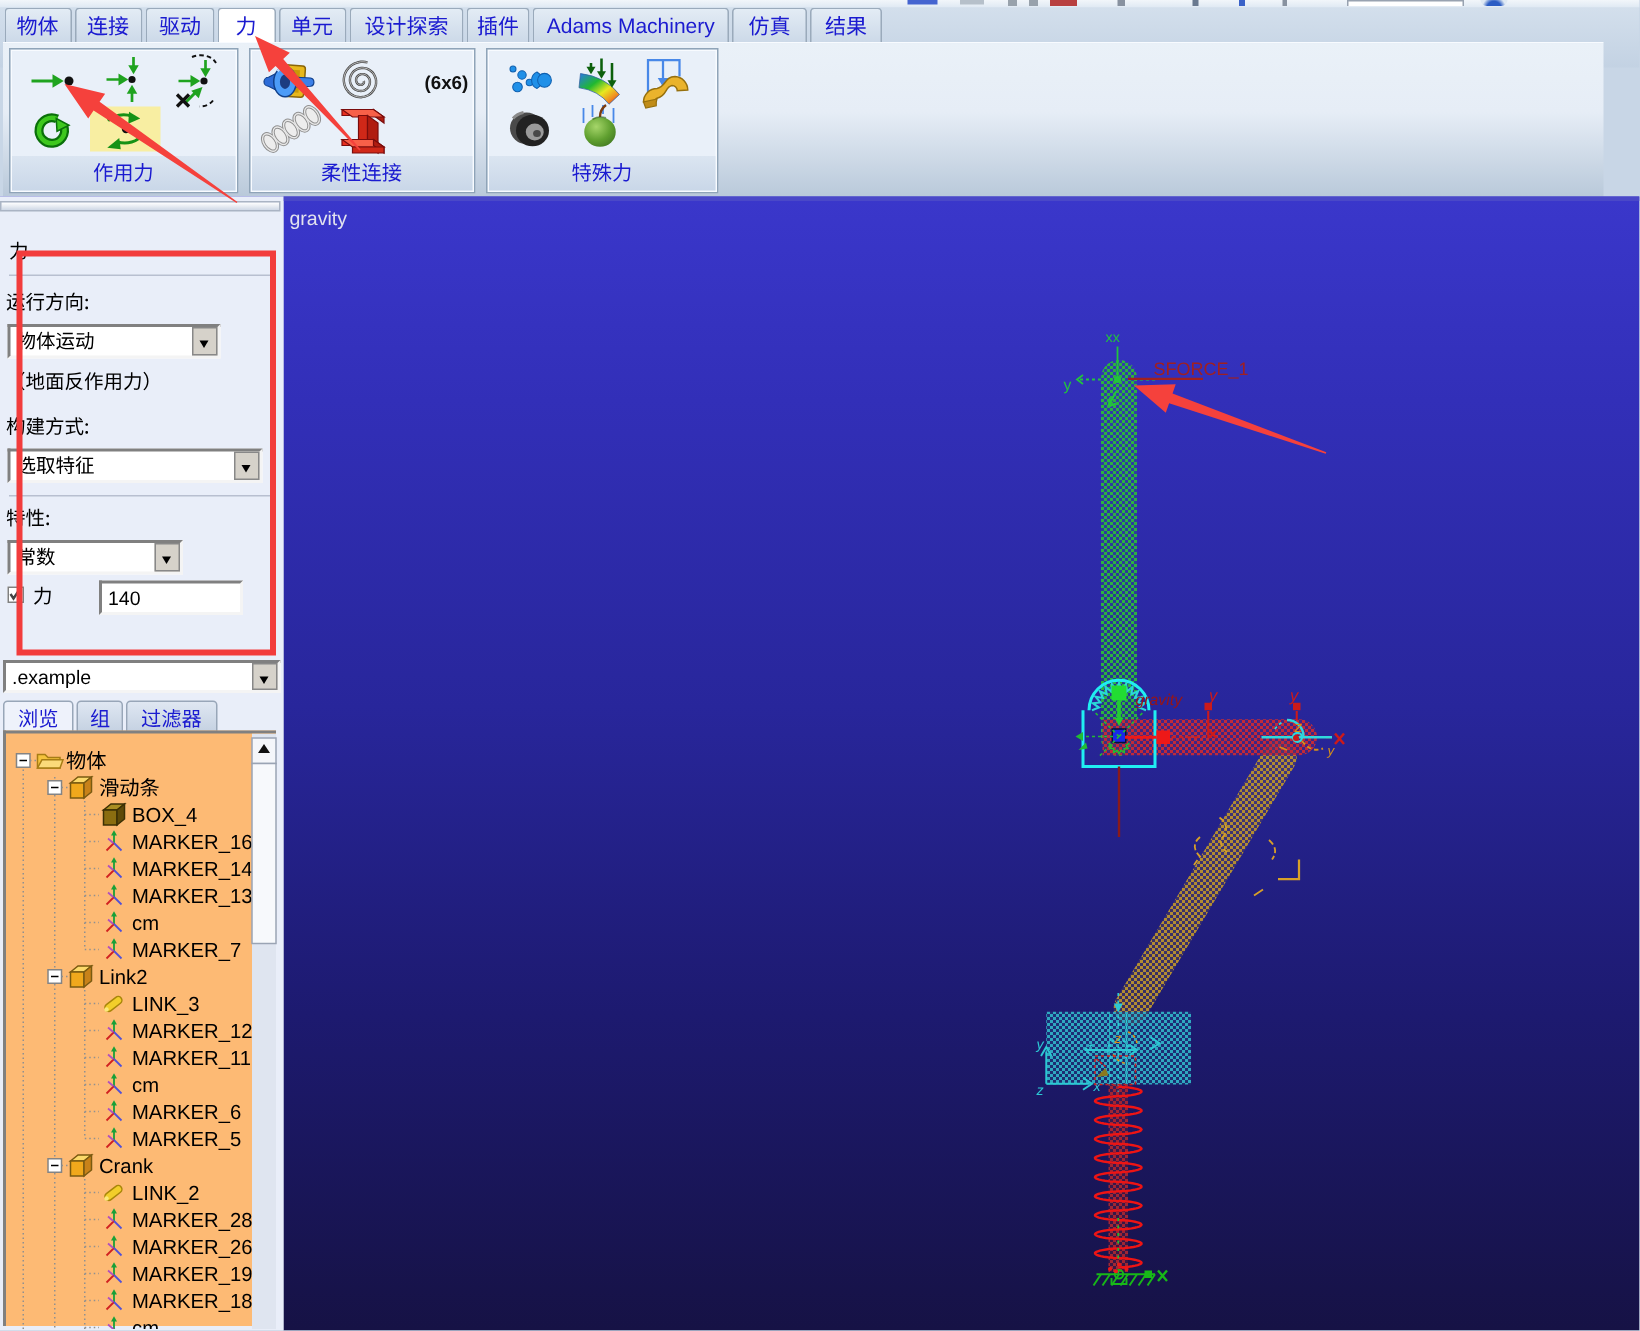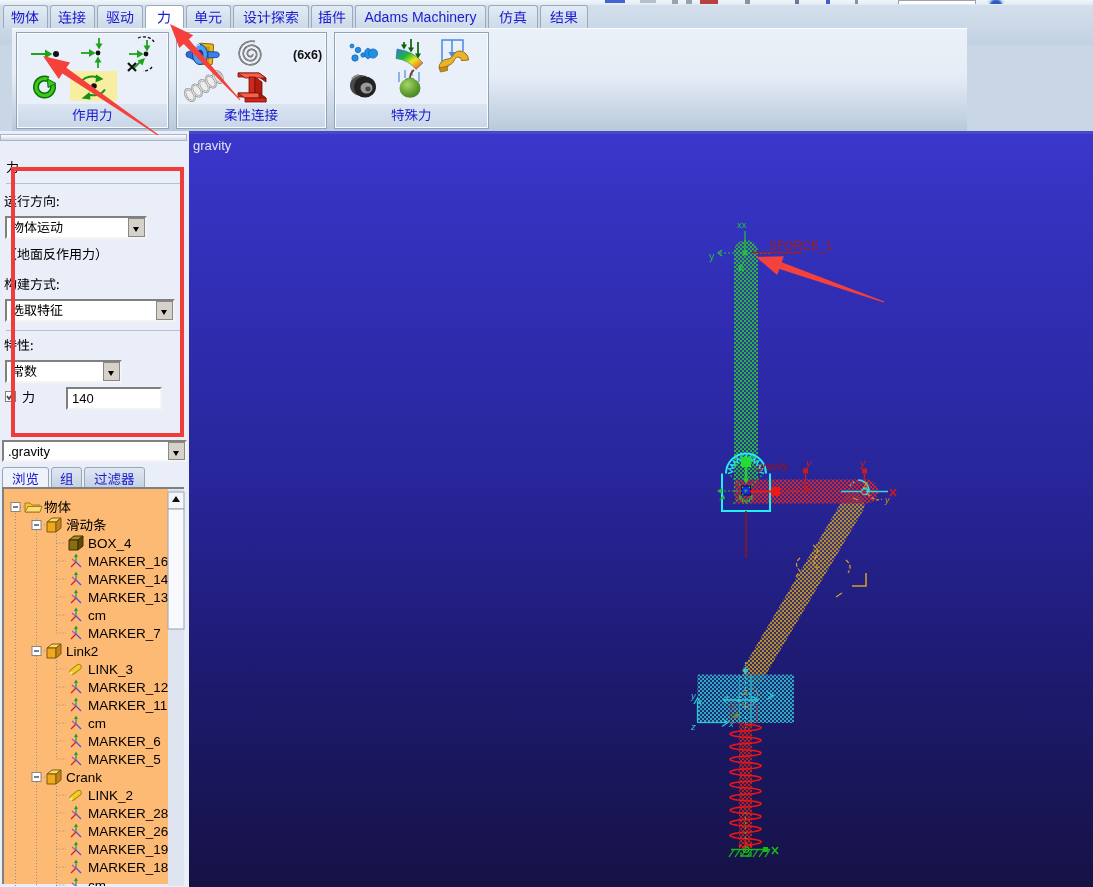--- a/index.html
+++ b/index.html
@@ -9,21 +9,21 @@
 
 
 #topstrip { position:absolute; left:0; top:0; width:1093px; height:5px; background:#dde7f2; }
 
 
 #tabbar { position:absolute; left:0; top:5px; width:1093px; height:40px; background:linear-gradient(#d3dfec,#c3d2e3); }
 .tab { position:absolute; top:0; height:23px; background:linear-gradient(#e3ecf5,#ccd9e8); border:1px solid #9aaabb; border-bottom:none; border-radius:3px 3px 0 0; color:#1b1bd0; font-size:14px; text-align:center; line-height:22px; white-space:nowrap; overflow:hidden; }
 .tab.active { background:#ffffff; }
 
 
-#ribbon { position:absolute; left:12px; top:28px; width:955px; height:103px; background:linear-gradient(#eaf1f8 0%, #e6edf6 45%, #b9c9da 100%); border-top:1px solid #f8fbff; }
+#ribbon { position:absolute; left:2px; top:28px; width:1067px; height:103px; background:linear-gradient(#eaf1f8 0%, #e6edf6 45%, #b9c9da 100%); border-top:1px solid #f8fbff; }
 .group { position:absolute; top:3px; height:97px; background:#e9f0f9; border:1px solid #8fa4b8; box-shadow:inset 0 0 0 1px #f8fbff; }
 .glabel { position:absolute; left:1px; right:1px; bottom:1px; height:23px; background:linear-gradient(#dbe5f1,#c9d7e8); color:#1b1bd0; font-size:14px; text-align:center; line-height:22px; }
 
 
 #leftpanel { position:absolute; left:0; top:131px; width:189px; height:756px; background:#e9eef9; }
 #lp-topbar { position:absolute; left:0; top:3px; width:187px; height:7px; background:linear-gradient(#ffffff,#cfd8e6); border:1px solid #aab4c4; }
 .lbl { position:absolute; color:#000; font-size:13px; }
 .sep { position:absolute; left:6px; width:178px; height:1px; background:#b8bfd0; }
 .combo { position:absolute; background:#fff; border-top:2px solid #808080; border-left:2px solid #808080; border-bottom:2px solid #f4f4f4; border-right:2px solid #f4f4f4; font-size:13px; color:#000; }
 .combo .txt { position:absolute; left:4px; top:2px; white-space:nowrap; }
@@ -303,21 +303,21 @@
     <div style="position:absolute; left:5px; top:260px; width:11px; height:11px; background:#fff; border:1px solid #808080;">
         <svg width="11" height="11" style="position:absolute;left:-1px;top:-1px;">
           <path d="M2,5 L4,8 L8,2" stroke="#444" stroke-width="1.6" fill="none"></path>
         </svg>
       </div>
     <div class="combo" style="left:66px; top:256px; width:96px; height:23px; border-color:#808080 #f4f4f4 #f4f4f4 #808080;">
         <span class="txt">140</span>
       </div>
     <div id="redrect"></div>
     <div class="combo" style="left:2px; top:309px; width:185px; height:22px;">
-        <span class="txt">.gravity</span>
+        <span class="txt">.example</span>
         <span class="btn"></span>
       </div>
     <div class="btab active" style="left:2px; width:47px;"><svg width="28" height="17" style="display:inline-block;margin-top:3px;vertical-align:top;">
           <path d="M9.3 3.1V11.1H10.2V3.1ZM11.5 1.6V12.9C11.5 13.1 11.4 13.2 11.2 13.2C11.1 13.2 10.5 13.2 9.9 13.2C10.0 13.5 10.2 13.9 10.2 14.1C11.0 14.1 11.6 14.1 11.9 13.9C12.3 13.8 12.4 13.5 12.4 12.9V1.6ZM1.1 2.6C1.7 3.1 2.5 3.9 2.8 4.4L3.5 3.8C3.2 3.3 2.4 2.6 1.8 2.0ZM0.6 6.2C1.2 6.7 2.1 7.4 2.4 7.9L3.1 7.2C2.7 6.8 1.9 6.1 1.2 5.6ZM0.9 13.1 1.7 13.7C2.3 12.5 2.9 10.9 3.4 9.6L2.7 9.1C2.1 10.5 1.4 12.1 0.9 13.1ZM4.0 6.5C4.6 7.3 5.3 8.2 5.8 9.2C5.3 10.8 4.4 12.1 3.2 13.1C3.4 13.3 3.8 13.6 3.9 13.8C5.0 12.9 5.8 11.6 6.4 10.2C6.9 11.1 7.3 11.9 7.6 12.6L8.4 12.0C8.1 11.2 7.5 10.1 6.9 9.0C7.3 7.8 7.6 6.4 7.8 4.9H8.7V4.0H3.8V4.9H6.9C6.7 6.0 6.5 7.1 6.2 8.0C5.7 7.3 5.2 6.6 4.7 6.0ZM5.1 2.1C5.5 2.7 5.9 3.5 6.0 4.0L6.9 3.6C6.7 3.1 6.3 2.3 6.0 1.8Z M22.2 4.5C22.9 5.2 23.7 6.1 24.0 6.7L24.9 6.3C24.5 5.7 23.8 4.8 23.1 4.2ZM15.1 2.4V6.2H16.0V2.4ZM17.9 1.8V6.7H18.9V1.8ZM20.6 10.5V12.6C20.6 13.6 21.0 13.9 22.3 13.9C22.6 13.9 24.4 13.9 24.7 13.9C25.7 13.9 26.0 13.5 26.1 12.0C25.9 11.9 25.5 11.8 25.3 11.6C25.2 12.9 25.1 13.0 24.6 13.0C24.2 13.0 22.7 13.0 22.4 13.0C21.7 13.0 21.6 13.0 21.6 12.6V10.5ZM19.7 8.6V9.7C19.7 10.7 19.3 12.3 14.4 13.3C14.6 13.5 14.9 13.9 15.0 14.1C20.1 12.9 20.7 11.1 20.7 9.7V8.6ZM16.1 7.1V11.4H17.1V8.0H23.5V11.3H24.6V7.1ZM21.4 1.6C21.0 3.2 20.4 4.7 19.6 5.7C19.8 5.8 20.3 6.1 20.5 6.2C20.9 5.6 21.3 4.8 21.7 3.9H26.1V3.0H22.0C22.2 2.6 22.3 2.3 22.4 1.8Z" fill="#1b1bd0"></path>
         </svg></div>
     <div class="btab" style="left:51px; width:31px;"><svg width="14" height="17" style="display:inline-block;margin-top:3px;vertical-align:top;">
           <path d="M0.6 12.2 0.9 13.2C2.1 12.9 3.8 12.4 5.4 12.0L5.3 11.2C3.6 11.6 1.8 12.0 0.6 12.2ZM6.5 2.3V12.9H5.1V13.8H12.9V12.9H11.8V2.3ZM7.5 12.9V10.2H10.8V12.9ZM7.5 6.7H10.8V9.3H7.5ZM7.5 5.8V3.3H10.8V5.8ZM0.9 7.3C1.1 7.2 1.4 7.1 3.3 6.9C2.6 7.8 2.0 8.5 1.8 8.7C1.3 9.2 1.0 9.6 0.7 9.6C0.8 9.9 0.9 10.3 1.0 10.5C1.3 10.4 1.7 10.2 5.4 9.5C5.4 9.3 5.4 8.9 5.4 8.7L2.5 9.2C3.6 8.0 4.7 6.5 5.6 5.0L4.8 4.5C4.5 5.0 4.2 5.5 3.9 6.0L1.9 6.2C2.8 5.0 3.6 3.5 4.3 2.1L3.4 1.7C2.8 3.3 1.7 5.1 1.4 5.5C1.1 6.0 0.8 6.3 0.6 6.3C0.7 6.6 0.8 7.1 0.9 7.3Z" fill="#1b1bd0"></path>
         </svg></div>
     <div class="btab" style="left:84px; width:61px;"><svg width="42" height="17" style="display:inline-block;margin-top:3px;vertical-align:top;">
           <path d="M1.1 2.6C1.8 3.3 2.7 4.2 3.1 4.9L3.9 4.3C3.5 3.6 2.6 2.7 1.8 2.0ZM5.1 6.6C5.8 7.4 6.7 8.6 7.0 9.3L7.9 8.8C7.5 8.1 6.6 6.9 6.0 6.1ZM3.5 6.7H0.7V7.7H2.5V11.2C1.9 11.4 1.2 12.0 0.5 12.8L1.2 13.8C1.9 12.8 2.6 12.0 3.0 12.0C3.3 12.0 3.7 12.5 4.3 12.9C5.3 13.4 6.4 13.6 8.1 13.6C9.4 13.6 11.7 13.5 12.7 13.5C12.7 13.1 12.9 12.6 13.0 12.4C11.7 12.5 9.7 12.6 8.1 12.6C6.6 12.6 5.4 12.5 4.5 12.0C4.1 11.7 3.8 11.4 3.5 11.3ZM9.7 1.7V4.1H4.5V5.0H9.7V10.4C9.7 10.7 9.6 10.7 9.4 10.7C9.1 10.7 8.1 10.7 7.2 10.7C7.3 11.0 7.5 11.4 7.5 11.7C8.8 11.7 9.6 11.7 10.1 11.6C10.6 11.4 10.7 11.1 10.7 10.4V5.0H12.6V4.1H10.7V1.7Z M20.6 10.3V12.8C20.6 13.6 20.9 13.8 22.0 13.8C22.2 13.8 23.7 13.8 23.9 13.8C24.7 13.8 25.0 13.5 25.1 12.0C24.8 11.9 24.5 11.8 24.3 11.7C24.3 12.9 24.2 13.1 23.8 13.1C23.5 13.1 22.3 13.1 22.0 13.1C21.5 13.1 21.5 13.1 21.5 12.7V10.3ZM19.5 10.3C19.3 11.2 19.0 12.4 18.5 13.2L19.2 13.5C19.7 12.7 20.0 11.5 20.2 10.6ZM21.8 9.8C22.3 10.4 22.9 11.3 23.2 11.9L23.8 11.5C23.6 10.9 23.0 10.0 22.4 9.4ZM24.3 10.3C25.0 11.2 25.6 12.5 25.9 13.3L26.6 12.9C26.3 12.1 25.6 10.9 25.0 10.0ZM14.7 2.6C15.4 3.1 16.4 3.8 16.8 4.3L17.4 3.6C17.0 3.1 16.1 2.5 15.3 2.0ZM14.1 6.2C14.8 6.7 15.8 7.3 16.3 7.7L16.9 7.0C16.4 6.6 15.4 6.0 14.6 5.6ZM14.4 13.1 15.2 13.7C15.8 12.5 16.6 10.9 17.1 9.5L16.3 8.9C15.8 10.4 14.9 12.1 14.4 13.1ZM17.9 4.2V7.1C17.9 8.9 17.8 11.6 16.6 13.5C16.8 13.6 17.2 14.0 17.3 14.1C18.6 12.1 18.8 9.1 18.8 7.1V5.0H25.3C25.1 5.5 25.0 6.0 24.8 6.3L25.5 6.5C25.8 6.0 26.1 5.1 26.4 4.3L25.8 4.2L25.7 4.2H22.1V3.4H25.9V2.6H22.1V1.7H21.2V4.2ZM20.8 5.2V6.4L19.3 6.5L19.4 7.3L20.8 7.2V7.7C20.8 8.6 21.1 8.8 22.3 8.8C22.6 8.8 24.3 8.8 24.5 8.8C25.4 8.8 25.7 8.5 25.8 7.3C25.6 7.3 25.2 7.2 25.0 7.0C24.9 7.9 24.9 8.0 24.4 8.0C24.1 8.0 22.7 8.0 22.4 8.0C21.8 8.0 21.7 8.0 21.7 7.7V7.1L24.2 6.8L24.2 6.1L21.7 6.3V5.2Z M29.6 3.1H31.9V5.0H29.6ZM35.4 3.1H37.8V5.0H35.4ZM35.3 6.5C35.9 6.7 36.5 7.0 37.0 7.3H33.1C33.4 6.9 33.7 6.5 33.9 6.0L32.9 5.8V2.3H28.7V5.9H32.8C32.6 6.4 32.3 6.9 31.9 7.3H27.7V8.2H31.0C30.1 9.0 28.9 9.8 27.4 10.3C27.6 10.5 27.9 10.9 28.0 11.1L28.7 10.8V14.1H29.7V13.7H31.9V14.0H32.9V9.9H30.3C31.1 9.4 31.8 8.8 32.3 8.2H34.9C35.4 8.9 36.2 9.4 37.0 9.9H34.5V14.1H35.4V13.7H37.8V14.0H38.8V10.8L39.5 11.0C39.6 10.8 39.9 10.4 40.1 10.2C38.7 9.8 37.1 9.1 36.1 8.2H39.8V7.3H37.4L37.8 6.9C37.4 6.6 36.5 6.2 35.8 5.9ZM34.5 2.3V5.9H38.8V2.3ZM29.7 12.8V10.8H31.9V12.8ZM35.4 12.8V10.8H37.8V12.8Z" fill="#1b1bd0"></path>

